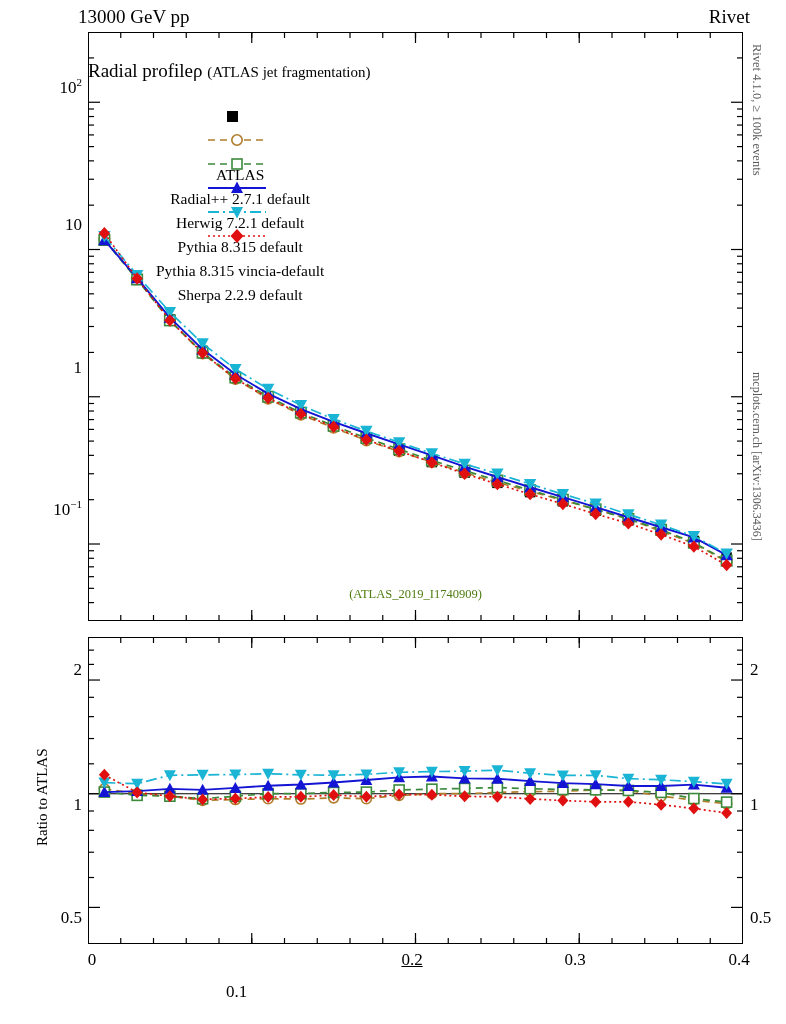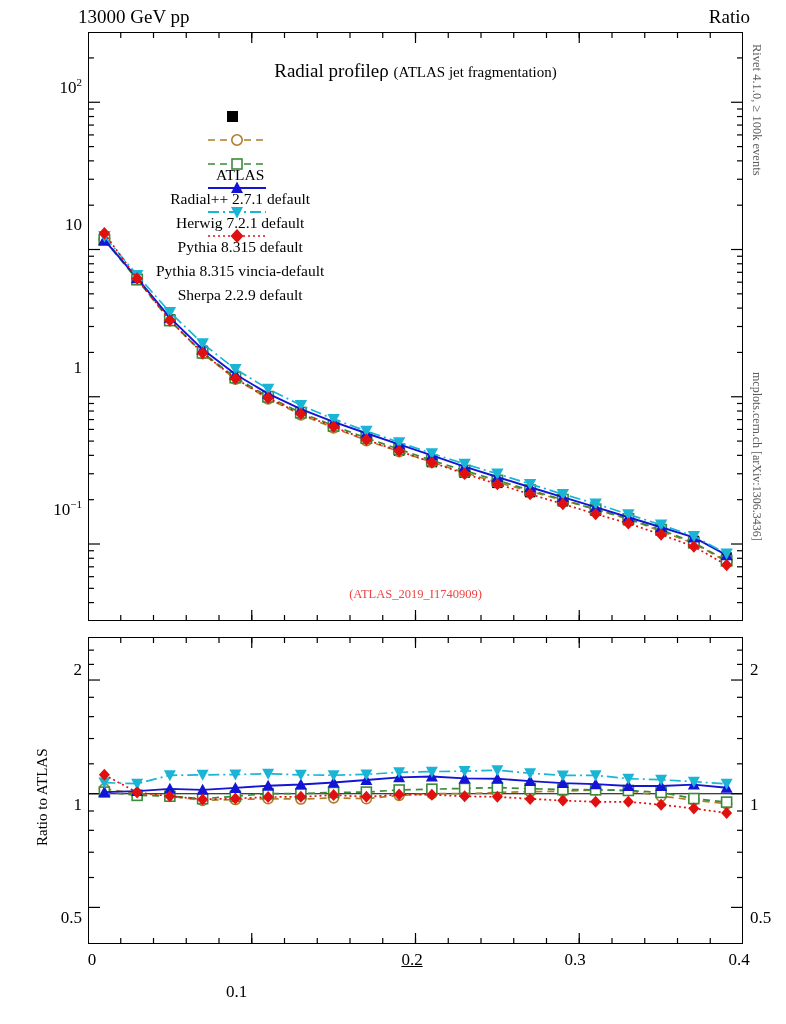--- a/index.html
+++ b/index.html
@@ -48,30 +48,30 @@
     box-sizing: border-box;
     background: transparent;
   }
   #main-frame { left: 88px; top: 32px; width: 655px; height: 589px; }
   #ratio-frame { left: 88px; top: 637px; width: 655px; height: 307px; }
 
   
   #chart-title {
     left: 88px; top: 60px;
     width: 655px;
-    text-align: center;
+    text-align: left;
     font-size: 19px;
   }
   #chart-title .sub { font-size: 15px; }
   #watermark {
     left: 88px; top: 587px;
     width: 655px;
     text-align: center;
     font-size: 12.5px;
-    color: #ef4444;
+    color: #4d7c0f;
   }
   .tick-text { font-size: 17px; }
 
   
   #ratio-ylabel {
     font-size: 15px;
     transform-origin: 0 0;
     white-space: nowrap;
   }
 
@@ -96,21 +96,21 @@
 
   svg { display: block; }
   .nosel { user-select: none; }
 </style>
 </head>
 <body>
 
 <div id="root">
 
   <div class="abs hdr-left nosel">13000 GeV pp</div>
-  <div class="abs hdr-right nosel">Ratio</div>
+  <div class="abs hdr-right nosel">Rivet</div>
 
   <div class="abs nosel" style="left:764px; top:44px;">
     <div class="vlabel" style="transform: rotate(90deg);">Rivet 4.1.0, ≥ 100k events</div>
   </div>
   <div class="abs nosel" style="left:764px; top:372px;">
     <div class="vlabel small" style="transform: rotate(90deg);">mcplots.cern.ch [arXiv:1306.3436]</div>
   </div>
 
   <div class="abs frame" id="main-frame"></div>
 

